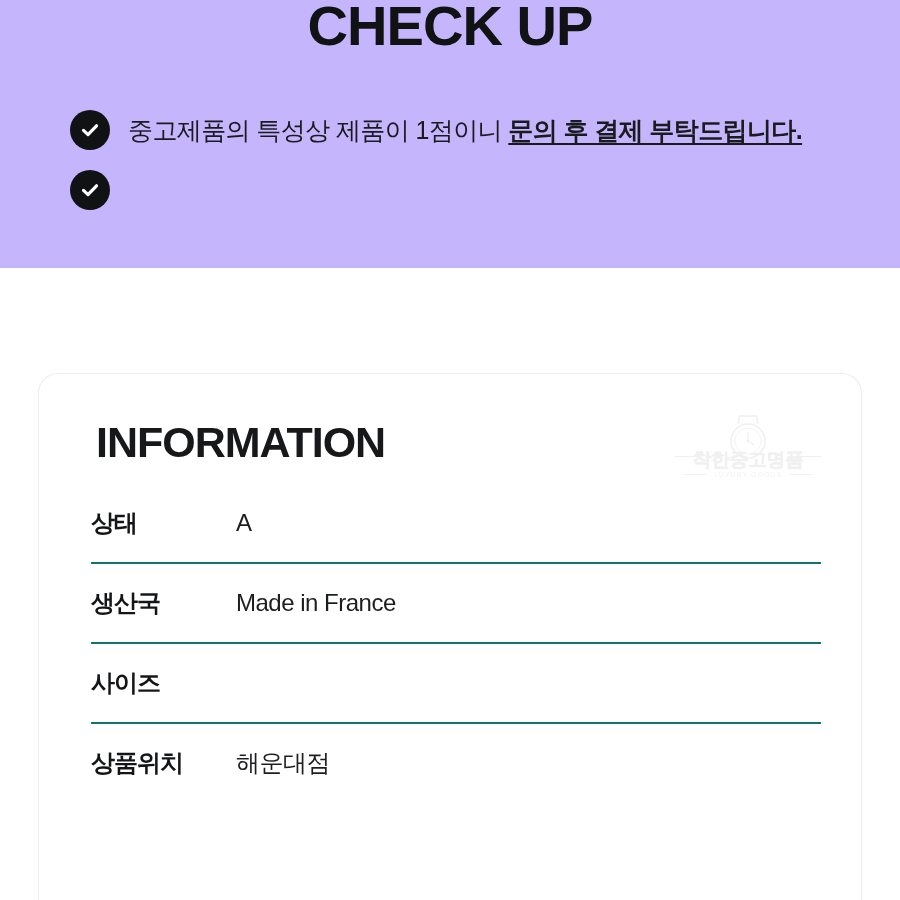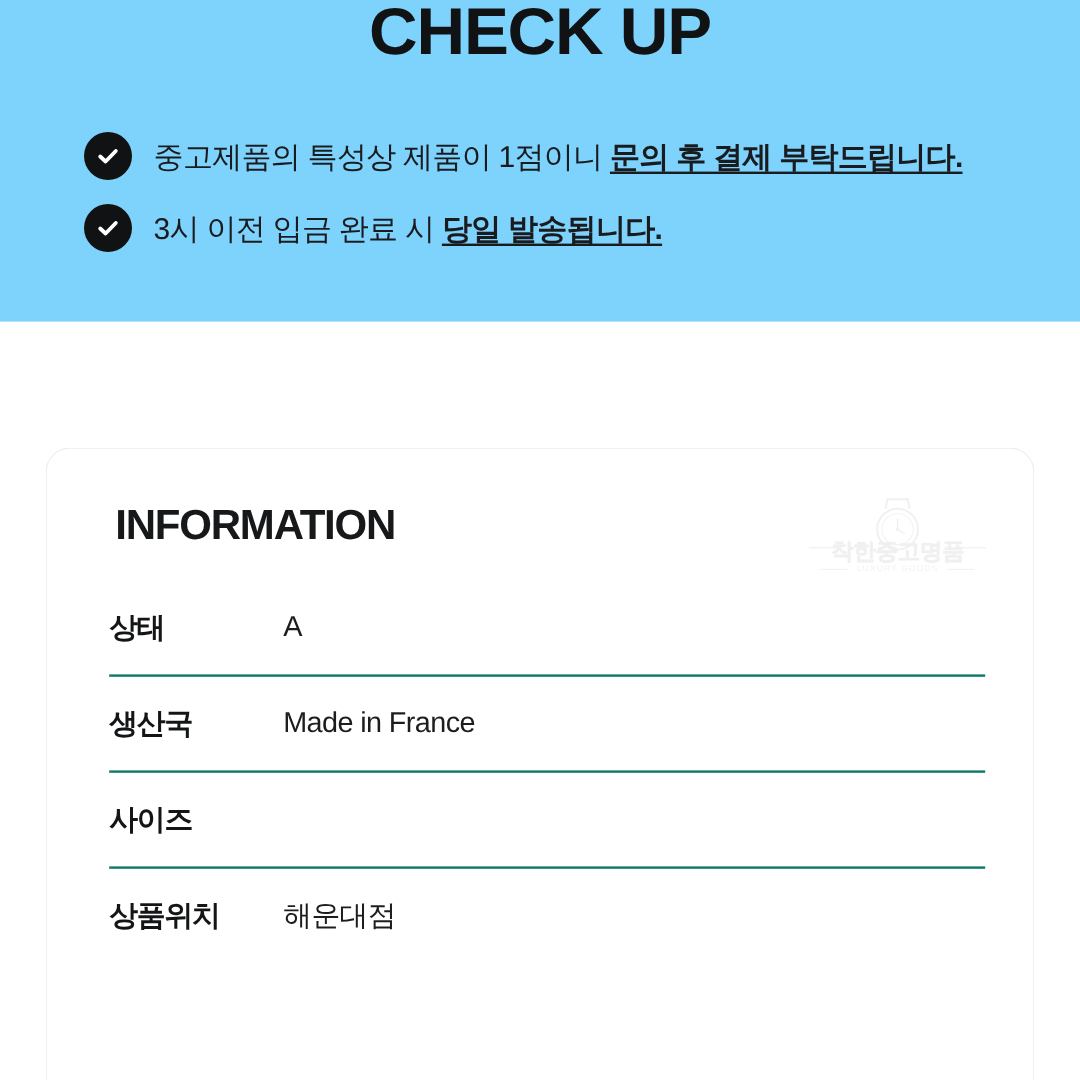--- a/index.html
+++ b/index.html
@@ -13,21 +13,21 @@
     background: #ffffff;
     font-family: "Liberation Sans", "DejaVu Sans", sans-serif;
     -webkit-font-smoothing: antialiased;
   }
 
   
   .checkup-section {
     position: relative;
     width: 900px;
     height: 268px;
-    background: #7dd3fc;
+    background: #c4b5fd;
     box-sizing: border-box;
   }
   .checkup-title {
     position: absolute;
     top: -6px;
     left: 0;
     width: 900px;
     text-align: center;
     font-size: 55px;
     font-weight: 700;
@@ -88,21 +88,21 @@
     background: #ffffff;
     border: 1px solid #eceded;
     border-bottom: none;
     border-radius: 20px 20px 0 0;
     box-sizing: border-box;
   }
   .info-heading {
     position: absolute;
     top: 44px;
     left: 57px;
-    font-size: 35px;
+    font-size: 43px;
     font-weight: 700;
     letter-spacing: -1px;
     color: #17181a;
   }
 
   
   .wm-logo {
     position: absolute;
     top: 40px;
     right: 43px;
@@ -206,21 +206,20 @@
       </span>
       <span class="check-text"><span>중고제품의 특성상 제품이 1점이니 </span><span class="em">문의 후 결제 부탁드립니다.</span></span>
     </div>
 
     <div class="check-row">
       <span class="check-icon">
         <svg width="22" height="22" viewBox="0 0 22 22" aria-hidden="true">
           <path d="M4.5 11.4 L9 15.6 L17.5 6.8" fill="none" stroke="#ffffff" stroke-width="3.2" stroke-linecap="round" stroke-linejoin="round"></path>
         </svg>
       </span>
-      <span class="check-text"><span>3시 이전 입금 완료 시 </span><span class="em">당일 발송됩니다.</span></span>
     </div>
 
   </div>
 </section>
 
 <div class="gap-white"></div>
 
 <section class="info-card">
 
   <div class="info-heading">INFORMATION</div>

